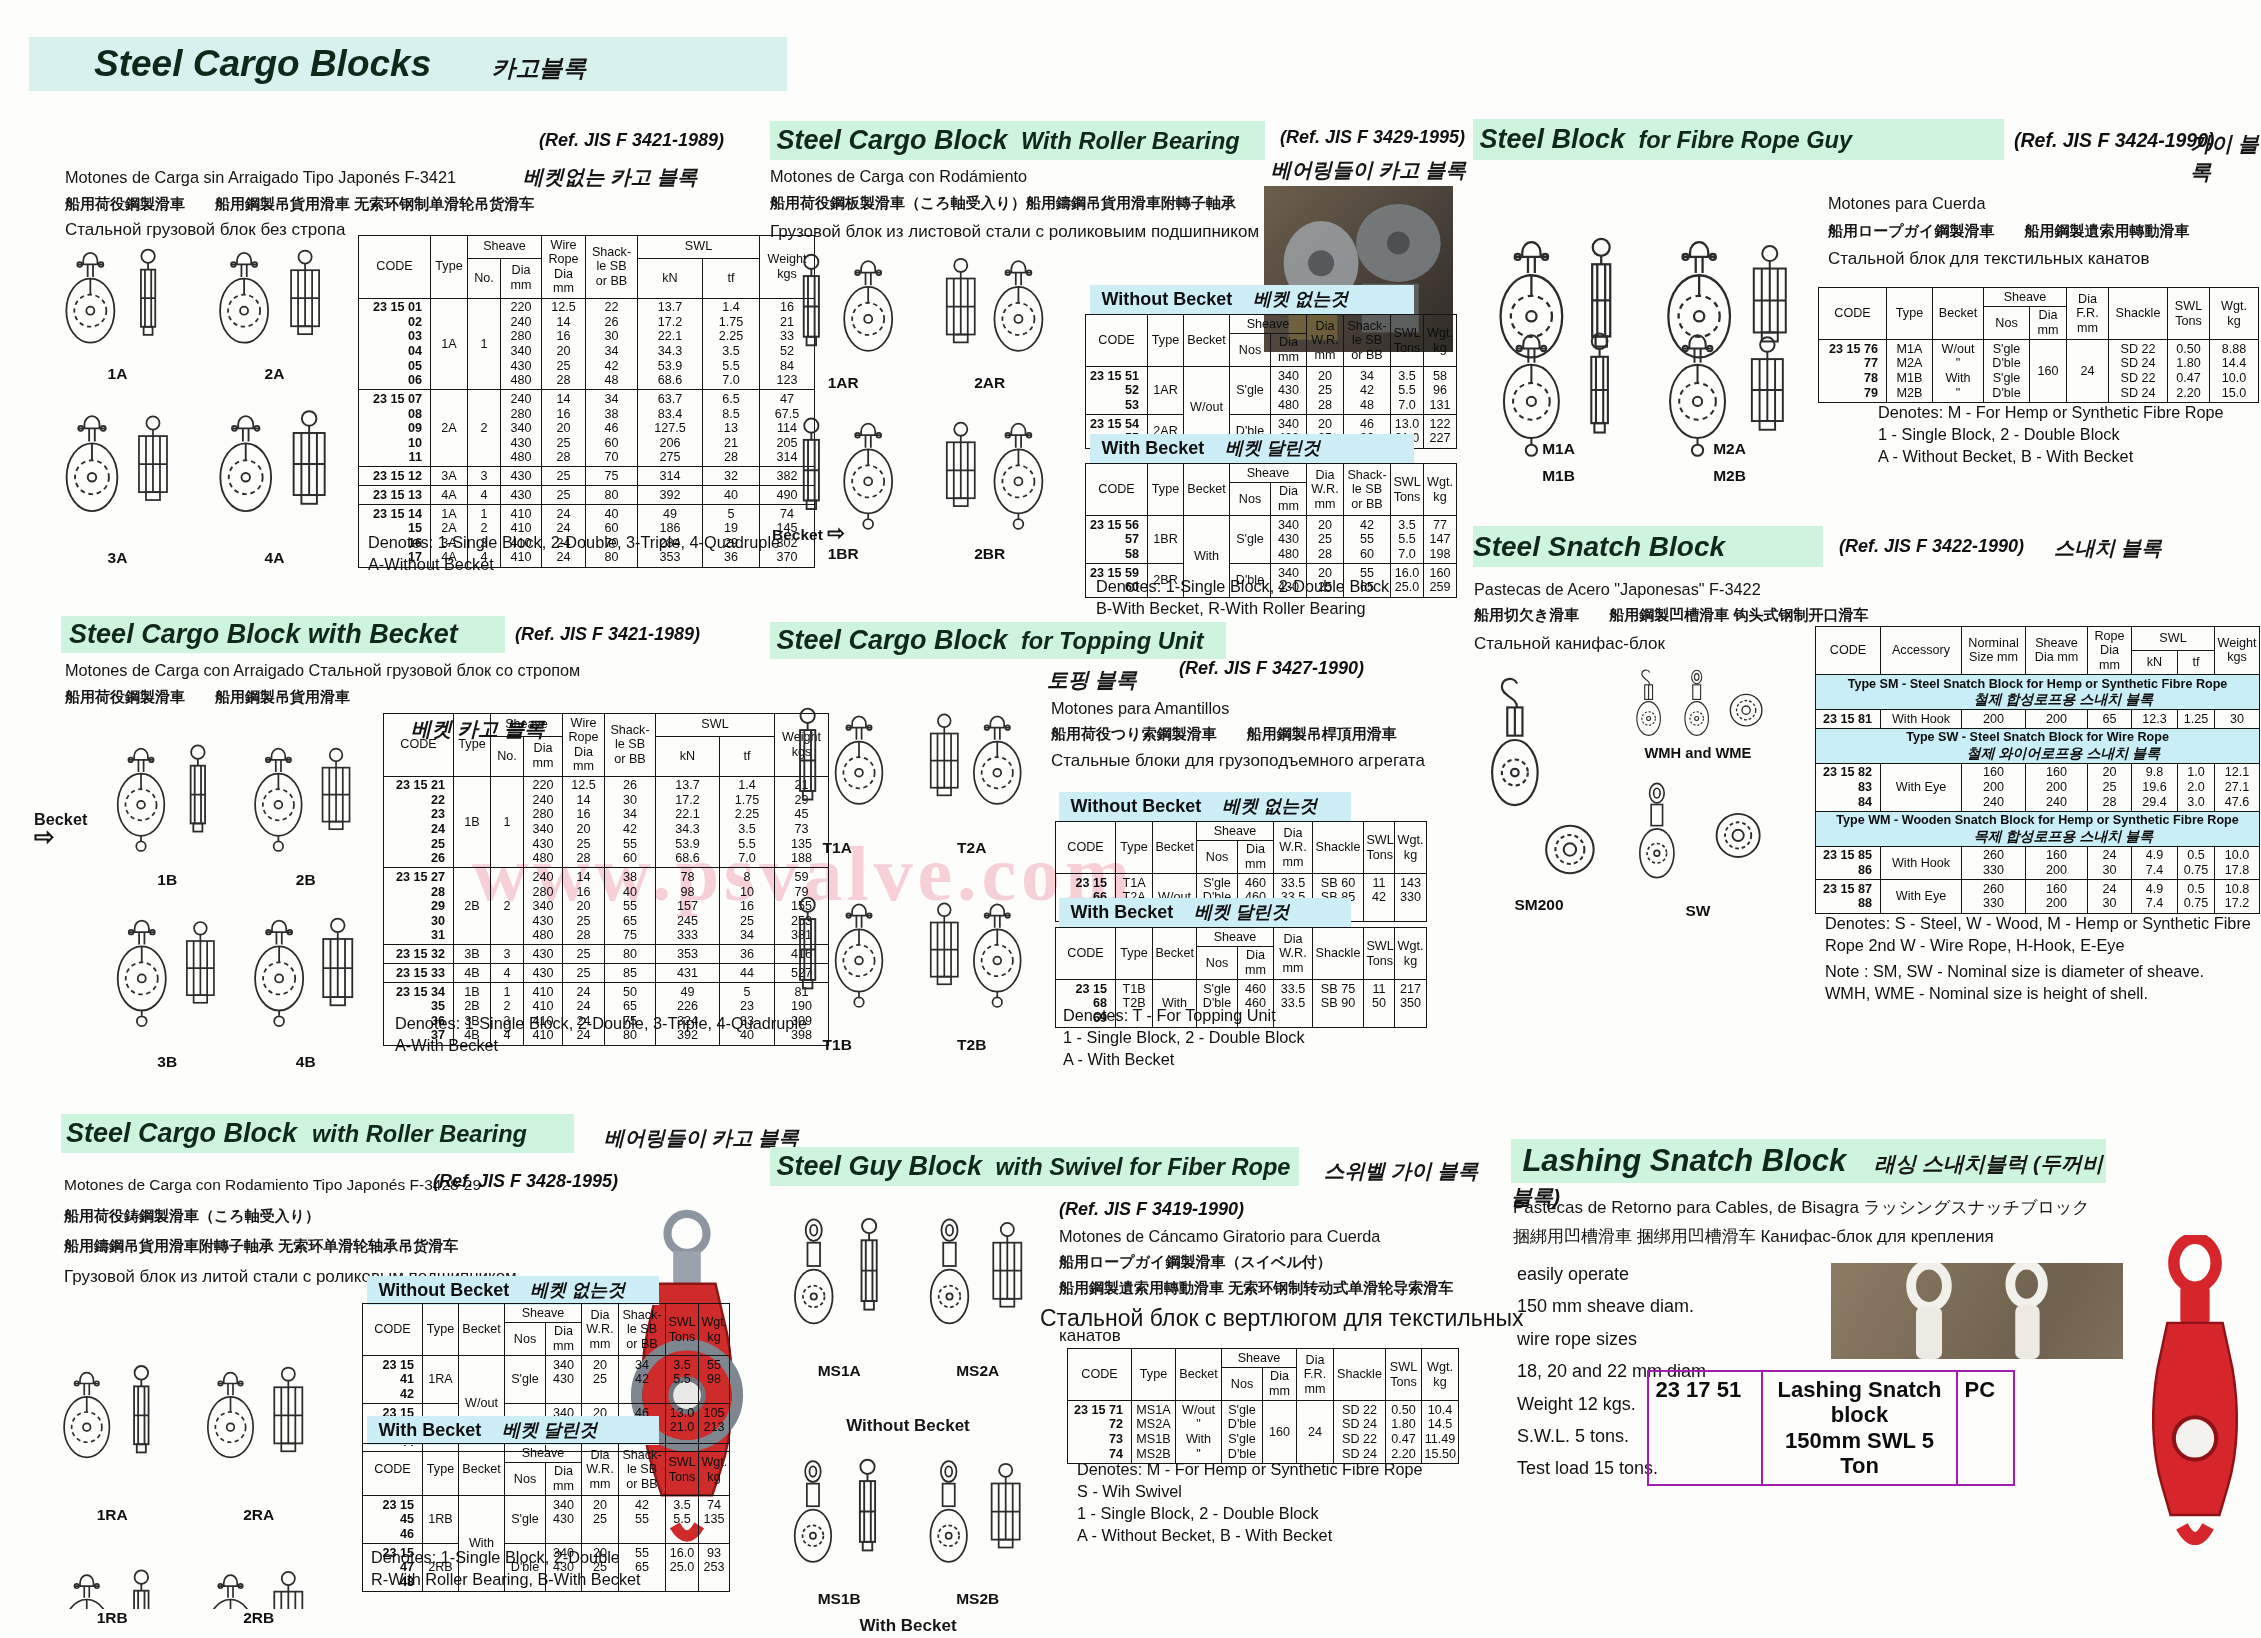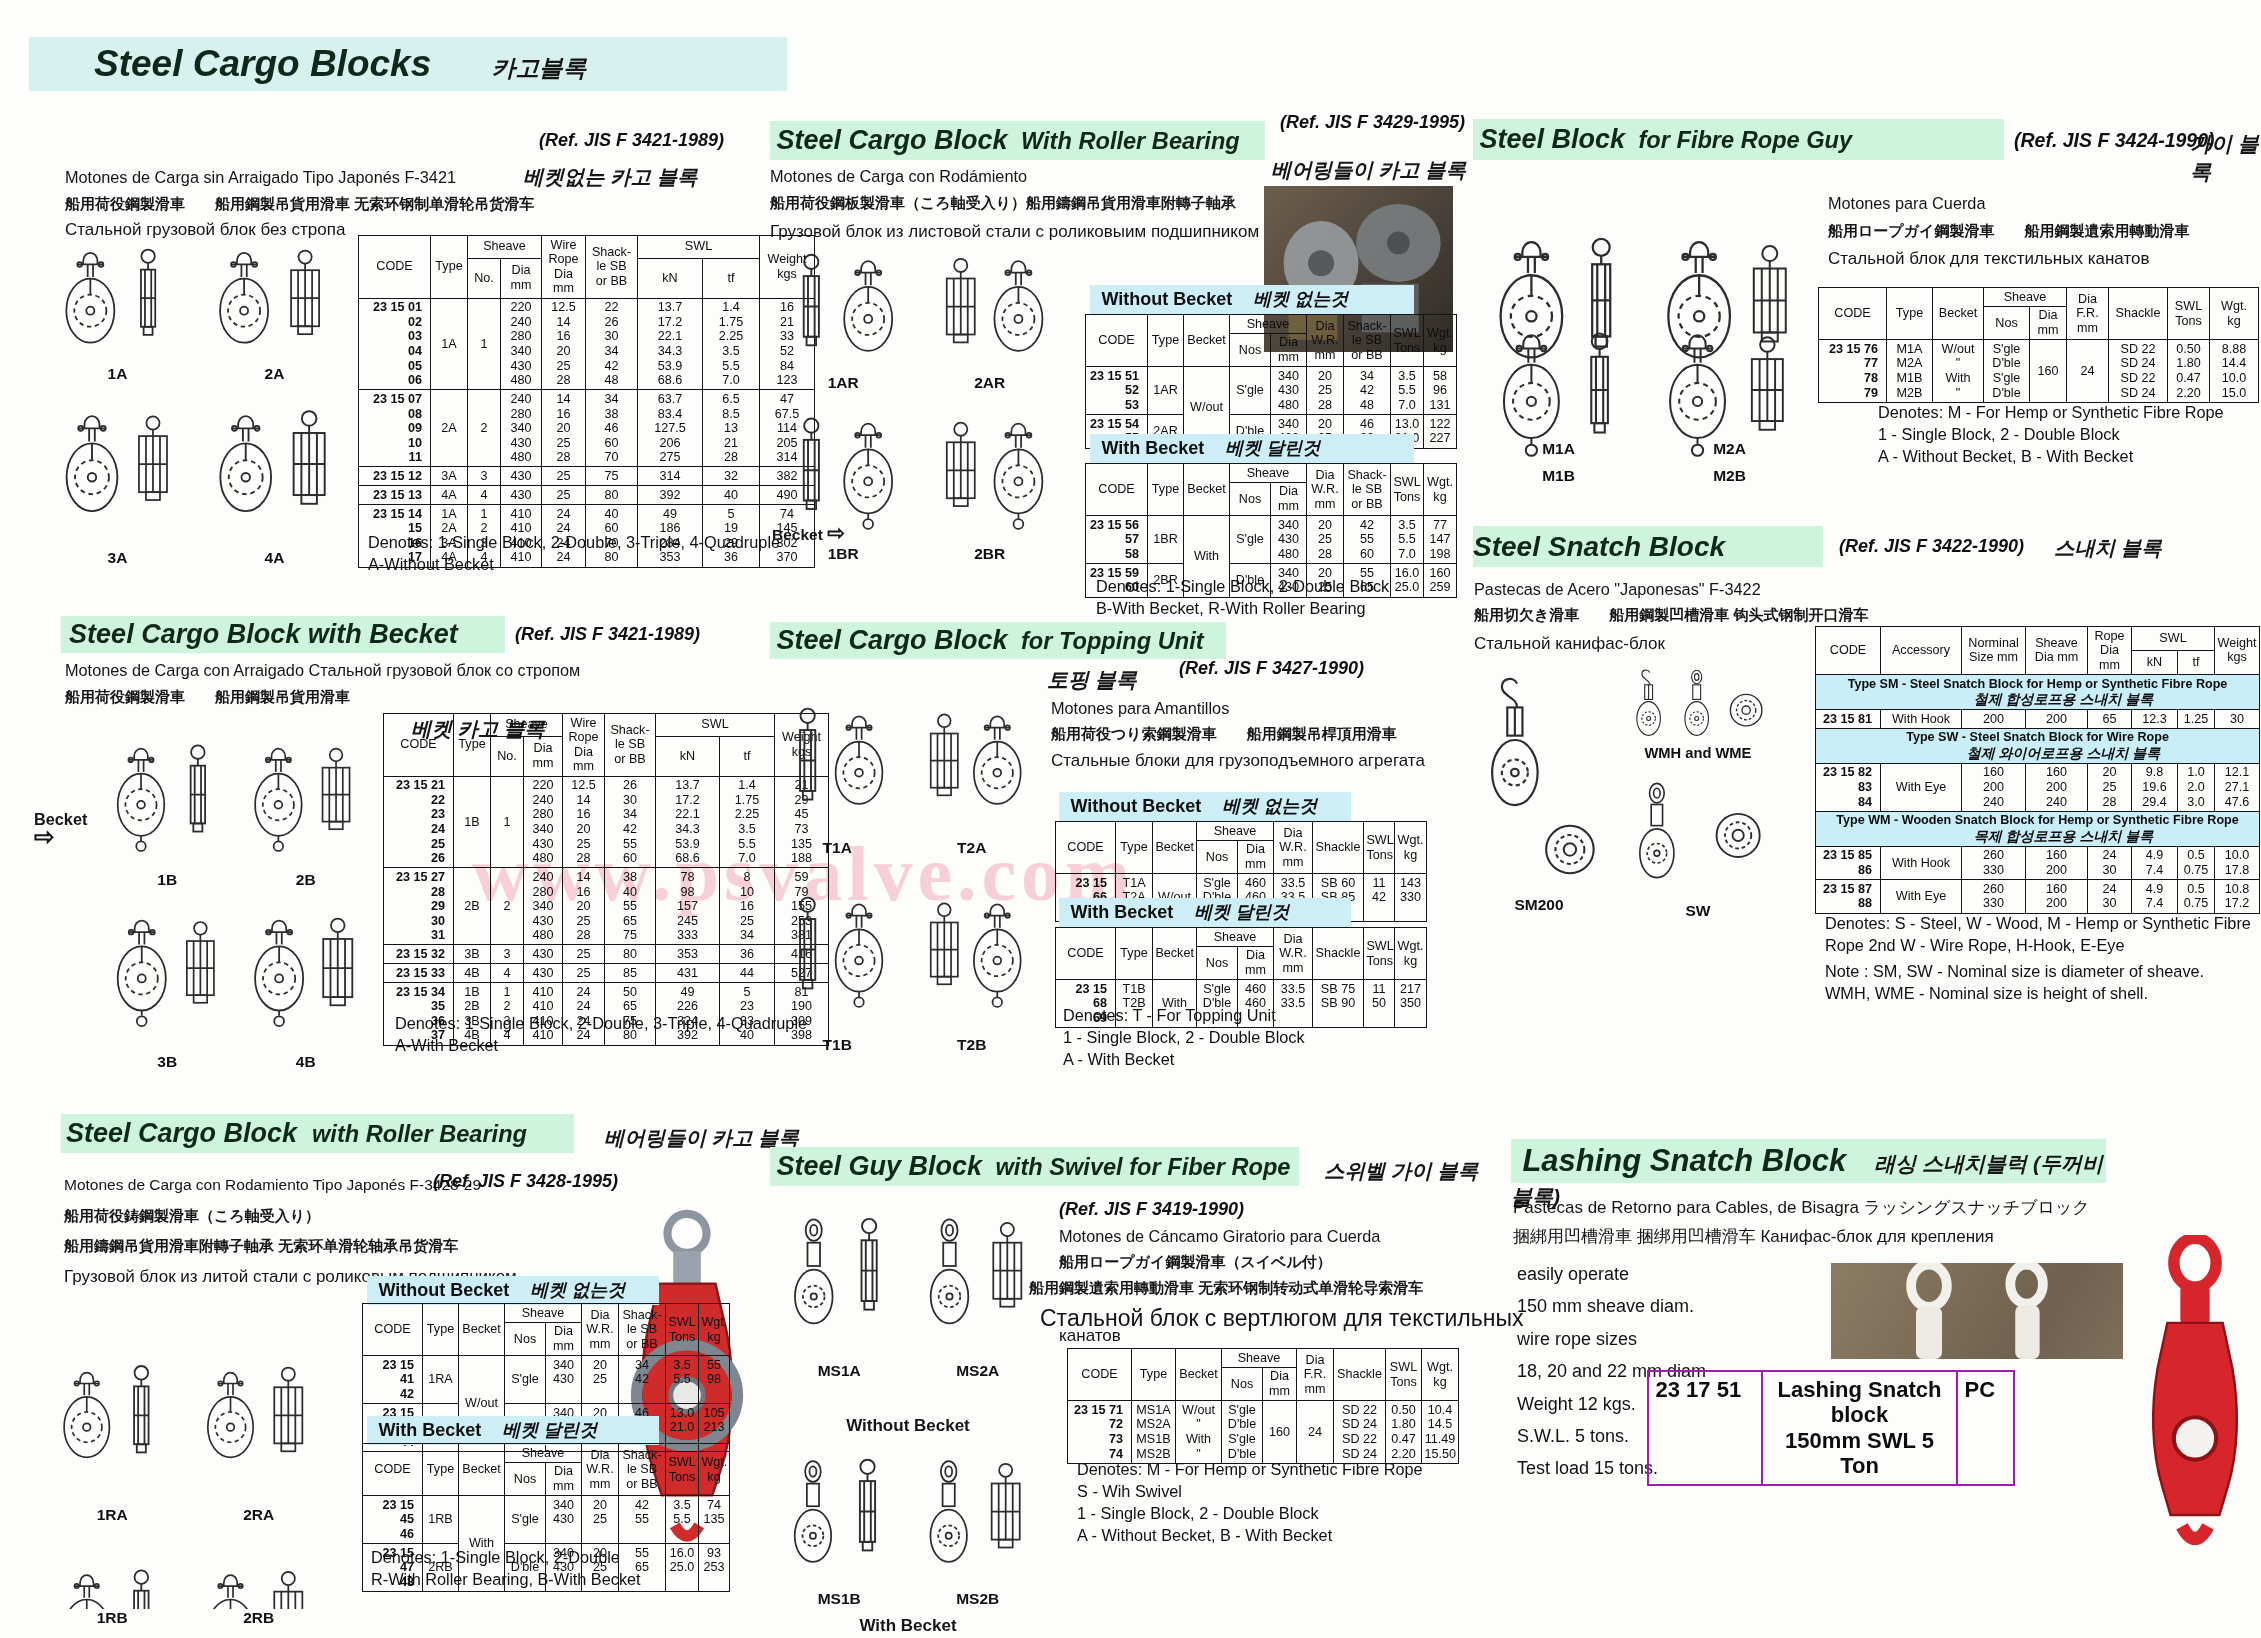--- a/index.html
+++ b/index.html
@@ -789,21 +789,21 @@
         </tr>
     </tbody>
   </table>
   <div class="abs denotes" style="left:371px;top:1546px;">Denotes:  1-Single Block, 2-Double
 R-With Roller Bearing,  B-With Becket</div>
 
   <div class="abs band-green" style="left:770px;top:121px;width:495px;height:39px;">
     <span class="ttl" style="font-size:27px;margin-left:6.5px;line-height:39px;">Steel Cargo Block</span>
     <span class="ttl" style="font-size:23.6px;line-height:39px;margin-left:9.8px;">With Roller Bearing</span>
   </div>
-  <div class="abs ref" style="left:1280px;top:112px;">(Ref. JIS F 3429-1995)</div>
+  <div class="abs ref" style="left:1280px;top:127px;">(Ref. JIS F 3429-1995)</div>
   <div class="abs kr" style="left:1271px;top:156px;font-size:20.4px;">베어링들이 카고 블록</div>
   <div class="abs sub" style="left:770px;top:167px;">Motones de Carga con Rodámiento</div>
   <div class="abs sub-jp" style="left:770px;top:194px;">船用荷役鋼板製滑車（ころ軸受入り）船用鑄鋼吊貨用滑車附轉子軸承</div>
   <div class="abs sub" style="left:770px;top:222px;font-size:17px;">Грузовой блок из листовой стали с  роликовыим подшипником</div>
 
   <div class="abs" style="left:1264px;top:186px;width:189px;height:166px;background:linear-gradient(135deg,#6d5f4c 0%,#4a423a 55%,#2f2b26 100%);">
     <svg width="189" height="166" viewBox="0 0 232 204">
       <ellipse cx="70" cy="95" rx="46" ry="52" fill="#9aa0a3" opacity="0.85"></ellipse>
       <circle cx="70" cy="95" r="16" fill="#55595c"></circle>
       <ellipse cx="165" cy="70" rx="52" ry="48" fill="#7e8488" opacity="0.8"></ellipse>
@@ -1173,21 +1173,21 @@
 A - With Becket</div>
 
   <div class="abs band-green" style="left:770px;top:1147px;width:529px;height:39px;">
     <span class="ttl" style="font-size:27px;margin-left:6.5px;line-height:39px;">Steel Guy Block</span>
     <span class="ttl" style="font-size:23.6px;line-height:39px;margin-left:9.8px;">with Swivel for Fiber Rope</span>
   </div>
   <div class="abs kr" style="left:1324px;top:1157px;font-size:20.4px;">스위벨 가이 블록</div>
   <div class="abs ref" style="left:1059px;top:1199px;">(Ref. JIS F 3419-1990)</div>
   <div class="abs sub" style="left:1059px;top:1227px;">Motones de Cáncamo Giratorio para Cuerda</div>
   <div class="abs sub-jp" style="left:1059px;top:1253px;">船用ロープガイ鋼製滑車（スイベル付）</div>
-  <div class="abs sub-jp" style="left:1029px;top:1279px;">船用鋼製遺索用轉動滑車 无索环钢制转动式单滑轮导索滑车</div>
+  <div class="abs sub-jp" style="left:1059px;top:1279px;">船用鋼製遺索用轉動滑車 无索环钢制转动式单滑轮导索滑车</div>
   <div class="abs sub" style="left:1040px;top:1305px;font-size:23px;">Стальной блок с вертлюгом для текстильных</div>
   <div class="abs sub" style="left:1059px;top:1326px;font-size:17px;">канатов</div>
 
   <div class="abs figgrid" style="left:770px;top:1191px;width:277px;">
     <div class="fig">
       <svg class="lineart" width="114" height="171" viewBox="0 0 140 210">
         <use href="#sym-eye-block" x="6" y="4" width="66" height="196"></use>
         <use href="#sym-side" x="86" y="4" width="42" height="190"></use>
       </svg>
       <div class="fig-label">MS1A</div>

